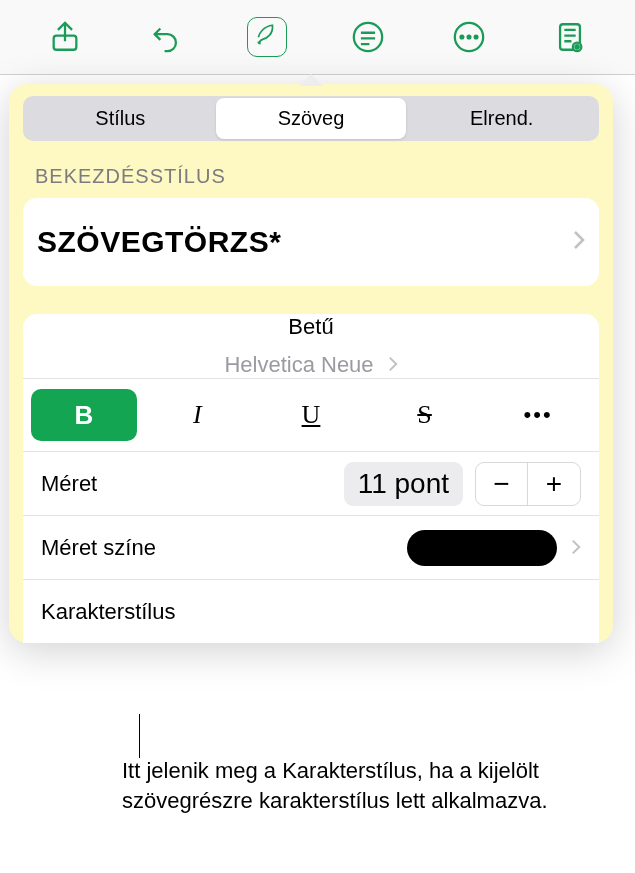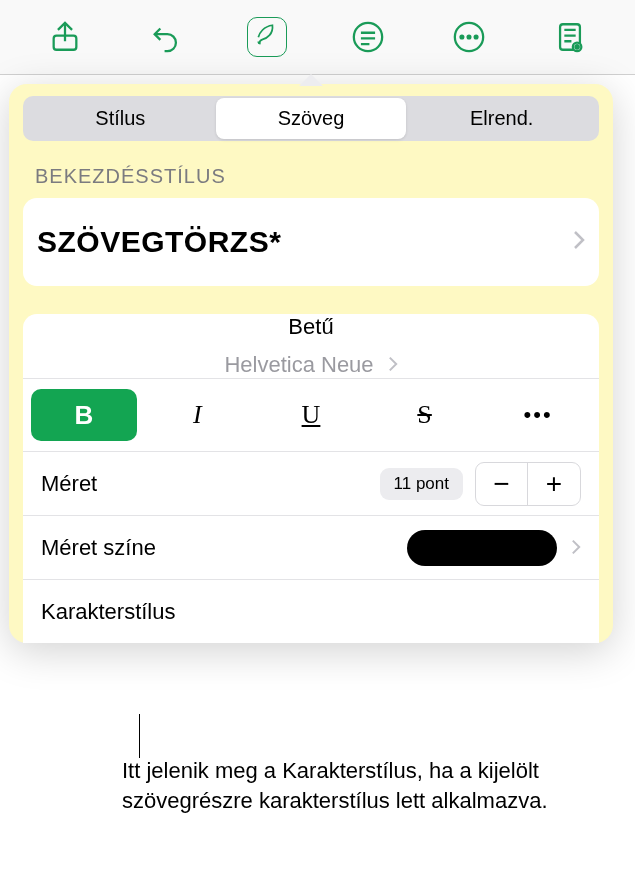--- a/index.html
+++ b/index.html
@@ -154,21 +154,21 @@
     font-weight:700;
     font-family: -apple-system, Helvetica, Arial, sans-serif;
   }
   .fmt-btn .ul { text-decoration: underline; }
   .fmt-btn .strike { text-decoration: line-through; }
 
   .size-val {
     background:#ececef;
     border-radius:9px;
     padding:6px 14px;
-    font-size:17px;
+    font-size:28px;
     color:#000;
   }
   .stepper {
     display:flex;
     border:1px solid #d8d8dc;
     border-radius:9px;
     overflow:hidden;
     height:44px;
   }
   .stepper .sbtn {

